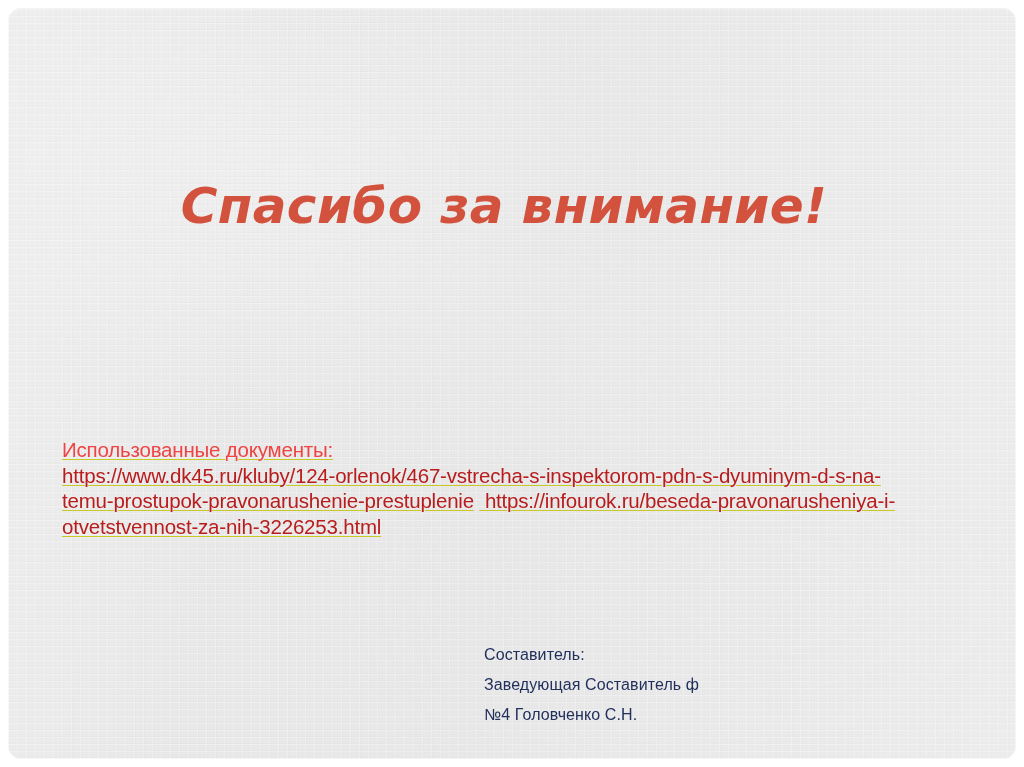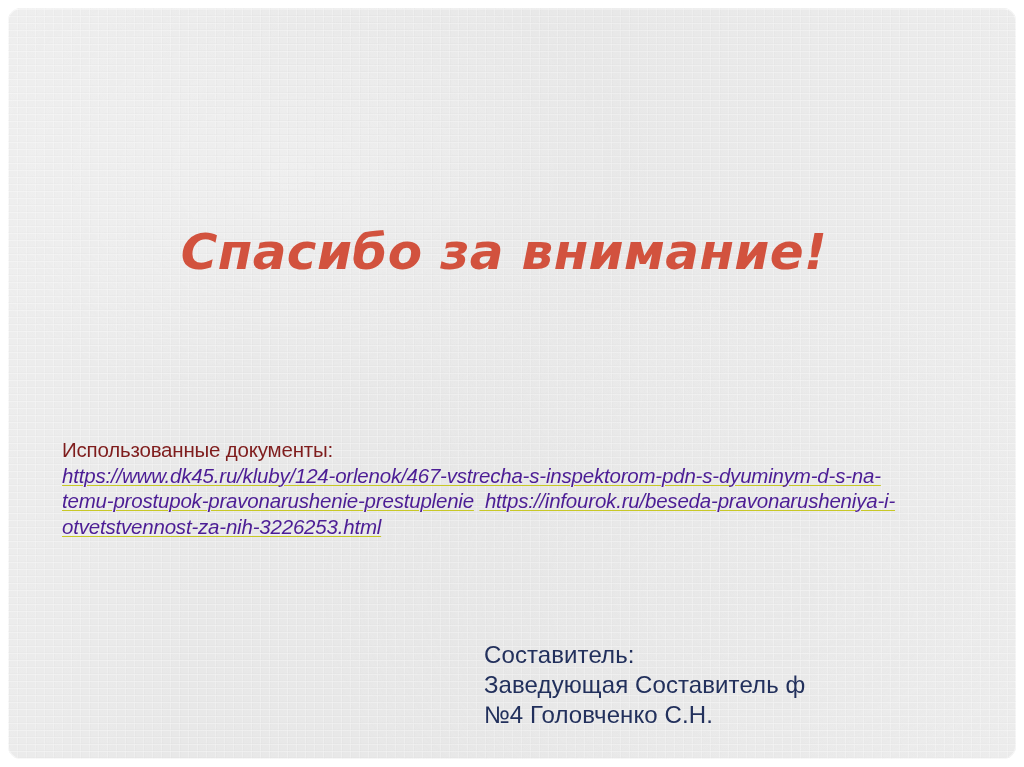--- a/index.html
+++ b/index.html
@@ -73,21 +73,20 @@
   }
 
   
   #title-block {
     position: absolute;
     left: 60px;
     top: 178px;
     width: 888px;
     text-align: center;
     z-index: 4;
-    margin-top: 46px;
   }
   #title-text {
     display: inline-block;
     margin: 0;
     font-family: "DejaVu Sans", "Liberation Sans", sans-serif;
     font-style: italic;
     font-weight: 700;
     font-size: 50px;
     line-height: 1.14;
     letter-spacing: 0.4px;
@@ -104,54 +103,54 @@
     z-index: 4;
     font-family: "Liberation Sans", "DejaVu Sans", sans-serif;
     font-size: 20.5px;
     line-height: 25.5px;
     color: #c8c826;
     letter-spacing: -0.2px;
     word-break: break-word;
   }
   .ref-line {
     display: block;
-    color: #7f1d1d;
+    color: #ef4444;
+    text-decoration: underline;
     text-decoration-color: #c8c826;
     text-underline-offset: 2px;
     text-decoration-thickness: 1.3px;
   }
   #refs-heading {
     display: block;
   }
   #refs-urls {
     display: block;
   }
   .ref-url {
-    color: #4c1d95;
+    color: #b91c1c;
     text-decoration: underline;
     text-decoration-color: #c8c826;
     text-underline-offset: 2px;
     text-decoration-thickness: 1.3px;
     cursor: pointer;
-    font-style: italic;
   }
   .ref-gap {
     text-decoration: none;
     color: transparent;
   }
 
   
   #author-block {
     position: absolute;
     left: 484px;
     top: 640px;
     width: 470px;
     z-index: 4;
     font-family: "Liberation Sans", "DejaVu Sans", sans-serif;
-    font-size: 24px;
+    font-size: 16px;
     line-height: 30px;
     color: #22305c;
     letter-spacing: 0.1px;
   }
   .author-line {
     display: block;
     white-space: nowrap;
   }
 </style>
 </head>

